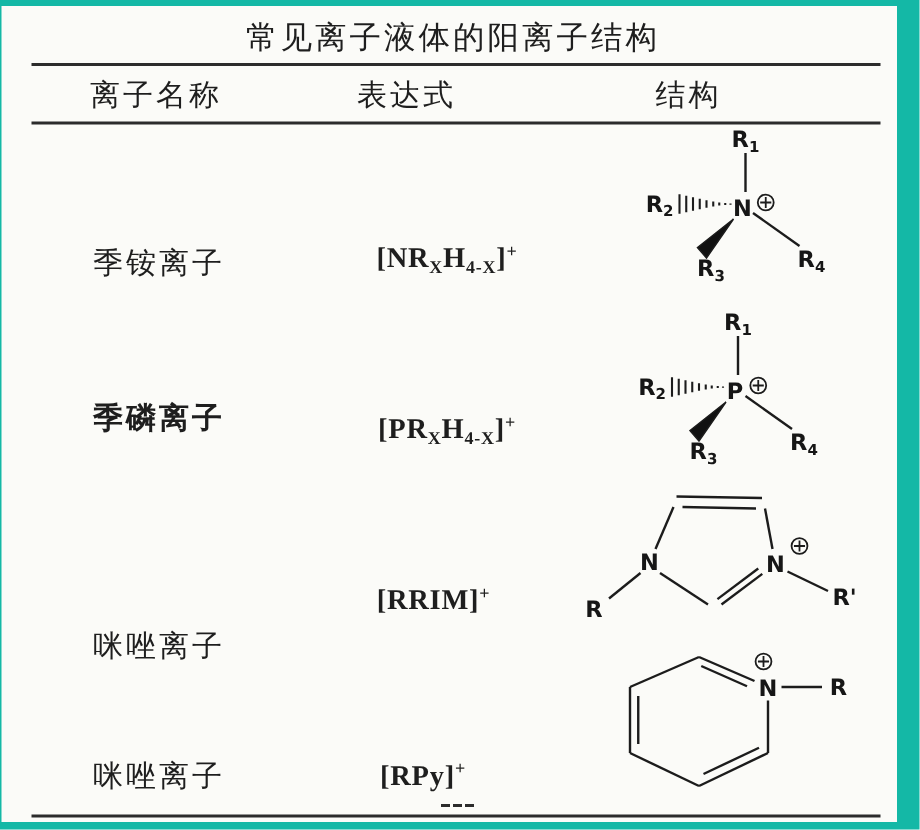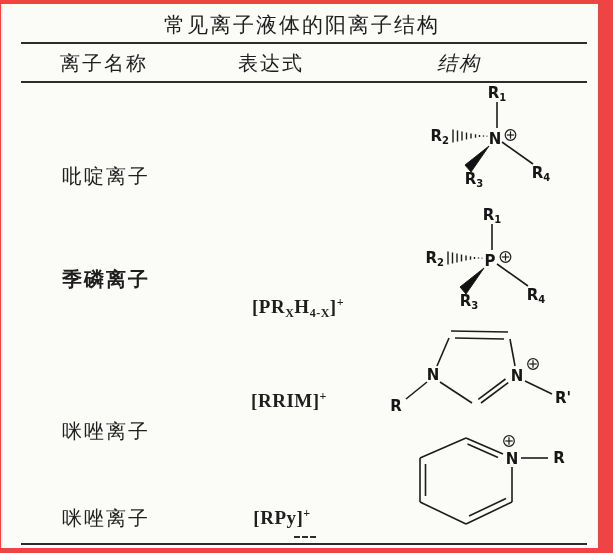--- a/index.html
+++ b/index.html
@@ -1,16 +1,16 @@
 <!DOCTYPE html>
 <html><head>
 <meta charset="utf-8">
 <style>
   html,body{margin:0;padding:0;}
-  .page{position:relative;width:613px;height:553px;background:#ef4444;overflow:hidden;
+  .page{position:relative;width:613px;height:553px;background:#14b8a6;overflow:hidden;
         font-family:"Liberation Serif","DejaVu Serif",serif;color:#1e1e1e;}
   .paper{position:absolute;left:1px;top:4px;width:597px;height:544px;background:#fbfbf8;}
   .rule{position:absolute;left:21px;width:566px;height:2px;background:#2c2c2c;}
   .rule-top{top:42px;}
   .rule-head{top:81px;}
   .rule-bottom{top:543px;}
   .title{position:absolute;top:11px;left:302px;transform:translateX(-50%);
          font-size:21px;letter-spacing:2px;white-space:nowrap;}
   .colhead{position:absolute;top:50px;transform:translateX(-50%);
            font-size:20px;letter-spacing:2px;white-space:nowrap;}
@@ -32,25 +32,26 @@
 
 <div class="page">
   <div class="paper"></div>
 
   <div class="title">常见离子液体的阳离子结构</div>
 
   <div class="rule rule-top"></div>
 
   <div class="colhead" style="left:271px;">表达式</div>
   <div class="colhead" style="left:104px;">离子名称</div>
-  <div class="colhead" style="left:459px;font-style:italic;">结构</div>
+  <div class="colhead" style="left:459px;">结构</div>
 
   <div class="rule rule-head"></div>
 
-  <div class="rowname" style="top:165px;">吡啶离子</div>
+  <div class="rowname" style="top:165px;">季铵离子</div>
+  <div class="expr" style="left:298px;top:163px;"><span>[NR</span><sub>X</sub><span>H</span><sub>4-X</sub><span>]</span><sup>+</sup></div>
   <svg class="struct" style="left:390px;top:85px;" width="180" height="110" viewBox="0 0 180 110">
     <text x="107" y="13" text-anchor="middle"><tspan>R</tspan><tspan dy="3" font-size="10">1</tspan></text>
     <line x1="107" y1="17" x2="107" y2="43" stroke-width="1.6"></line>
     <text x="59" y="56" text-anchor="end"><tspan>R</tspan><tspan dy="3" font-size="10">2</tspan></text>
     <g stroke-width="1.4">
       <line x1="63" y1="44.5" x2="63" y2="57.5"></line>
         <line x1="67.5" y1="45.5" x2="67.5" y2="56.5"></line>
       <line x1="72" y1="46.5" x2="72" y2="55.5"></line>
         <line x1="76.5" y1="47.5" x2="76.5" y2="54.5"></line>
       <line x1="81" y1="48.5" x2="81" y2="53.5"></line>
@@ -65,21 +66,21 @@
       <line x1="116.8" y1="50" x2="124.2" y2="50"></line>
         <line x1="120.5" y1="46.3" x2="120.5" y2="53.7"></line>
     </g>
     <polygon points="99,61 75,80 81,87" fill="#111" stroke-width="1"></polygon>
     <text x="84" y="99" text-anchor="middle"><tspan>R</tspan><tspan dy="3" font-size="10">3</tspan></text>
     <line x1="112" y1="57" x2="143" y2="79" stroke-width="1.6"></line>
     <text x="151" y="93" text-anchor="middle"><tspan>R</tspan><tspan dy="3" font-size="10">4</tspan></text>
   </svg>
 
   <div class="rowname" style="top:268px;font-weight:bold;">季磷离子</div>
-  <div class="expr" style="left:298px;top:297px;"><span>[PR</span><sub>X</sub><span>H</span><sub>4-X</sub><span>]</span><sup>+</sup></div>
+  <div class="expr" style="left:298px;top:277px;"><span>[PR</span><sub>X</sub><span>H</span><sub>4-X</sub><span>]</span><sup>+</sup></div>
   <svg class="struct" style="left:385px;top:207px;" width="180" height="110" viewBox="0 0 180 110">
     <text x="107" y="13" text-anchor="middle"><tspan>R</tspan><tspan dy="3" font-size="10">1</tspan></text>
     <line x1="107" y1="17" x2="107" y2="43" stroke-width="1.6"></line>
     <text x="59" y="56" text-anchor="end"><tspan>R</tspan><tspan dy="3" font-size="10">2</tspan></text>
     <g stroke-width="1.4">
       <line x1="63" y1="44.5" x2="63" y2="57.5"></line>
         <line x1="67.5" y1="45.5" x2="67.5" y2="56.5"></line>
       <line x1="72" y1="46.5" x2="72" y2="55.5"></line>
         <line x1="76.5" y1="47.5" x2="76.5" y2="54.5"></line>
       <line x1="81" y1="48.5" x2="81" y2="53.5"></line>

